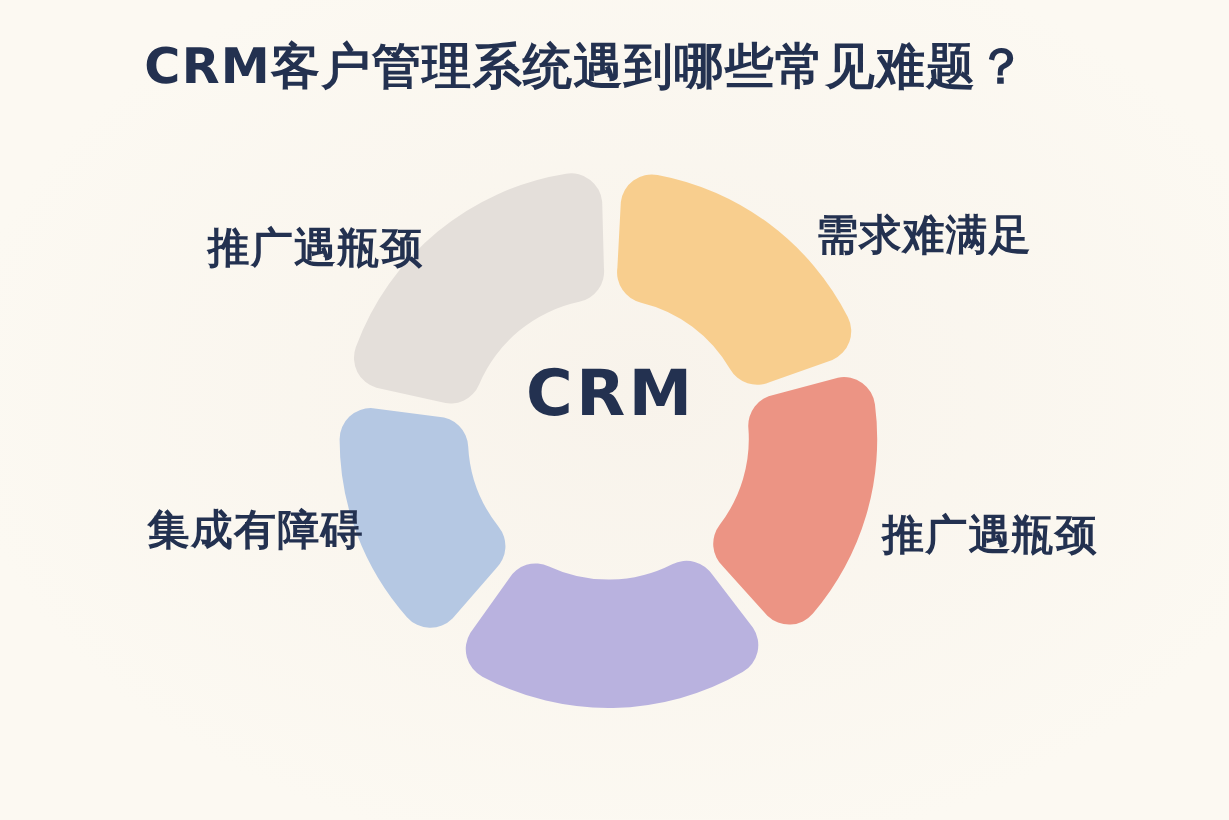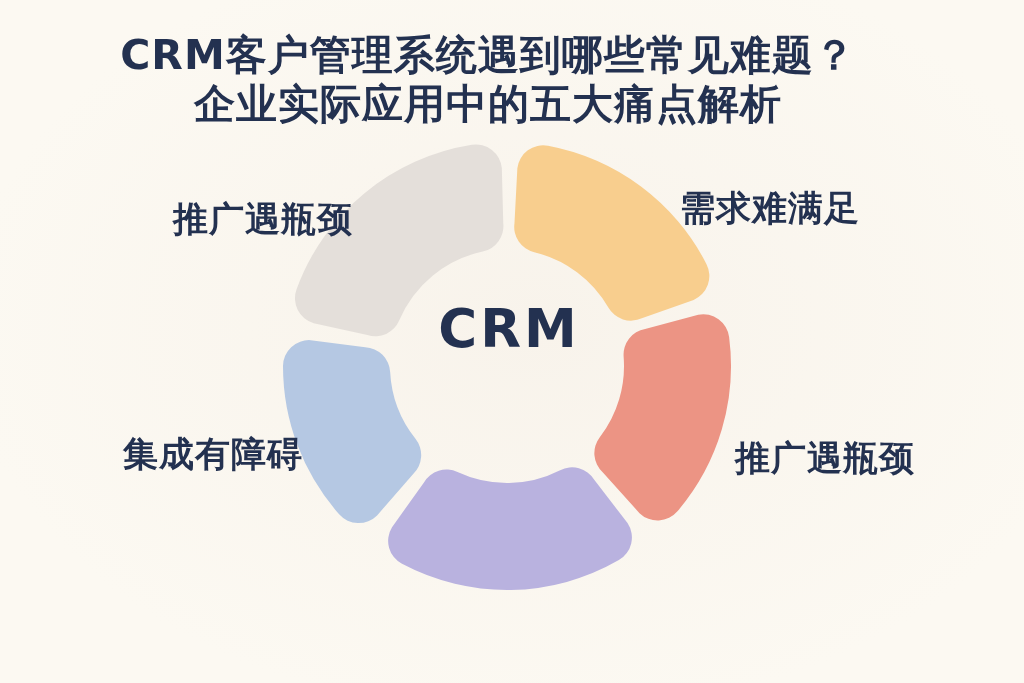--- a/index.html
+++ b/index.html
@@ -68,36 +68,34 @@
     white-space: nowrap;
   }
   .seg-label {
     position: absolute;
     transform: translate(-50%, -50%);
     font-size: 35px;
     font-weight: 800;
     letter-spacing: 1px;
     color: #233150;
     white-space: nowrap;
-    margin-top: 12px;
   }
   .seg-label.pos-top-left   { left: 263px; top: 207px; }
   .seg-label.pos-top-right  { left: 770px; top: 196px; }
   .seg-label.pos-left       { left: 213px; top: 442px; }
   .seg-label.pos-right      { left: 825px; top: 446px; }
   .seg-label.pos-bottom     { left: 506px; top: 620px; }
 </style>
 </head>
 <body>
 
 <div class="stage">
 
   <div class="title-block">
     <div>CRM客户管理系统遇到哪些常见难题？</div>
-    <div>企业实际应用中的五大痛点解析</div>
   </div>
 
   <div class="donut-wrap">
     <svg id="donut-svg" width="1024" height="683" viewBox="0 0 1024 683">
         <path d="M 548.00 145.78 A 224 224 0 0 1 706.50 264.15 A 26 26 0 0 1 693.64 299.91 L 641.80 318.27 A 26 26 0 0 1 608.35 307.54 A 117 117 0 0 0 534.26 252.22 A 26 26 0 0 1 514.48 223.20 L 517.36 168.27 A 26 26 0 0 1 548.00 145.78 Z" fill="#F8CE8E"></path>
         <path d="M 729.11 336.94 A 224 224 0 0 1 677.45 511.34 A 26 26 0 0 1 639.49 513.14 L 602.69 472.27 A 26 26 0 0 1 599.79 437.26 A 117 117 0 0 0 623.64 356.77 A 26 26 0 0 1 645.13 328.99 L 698.25 314.75 A 26 26 0 0 1 729.11 336.94 Z" fill="#EC9484"></path>
         <path d="M 618.85 560.08 A 224 224 0 0 1 402.00 563.86 A 26 26 0 0 1 392.02 527.19 L 423.96 482.42 A 26 26 0 0 1 457.51 472.02 A 117 117 0 0 0 560.16 470.23 A 26 26 0 0 1 594.05 479.45 L 627.53 523.08 A 26 26 0 0 1 618.85 560.08 Z" fill="#B9B2DF"></path>
         <path d="M 339.12 514.29 A 224 224 0 0 1 283.00 366.18 A 26 26 0 0 1 310.69 340.16 L 365.22 347.33 A 26 26 0 0 1 390.16 372.07 A 117 117 0 0 0 415.47 438.87 A 26 26 0 0 1 413.18 473.92 L 377.10 515.43 A 26 26 0 0 1 339.12 514.29 Z" fill="#B5C8E3"></path>
         <path d="M 296.57 289.22 A 224 224 0 0 1 471.78 144.79 A 26 26 0 0 1 501.82 168.07 L 503.26 223.05 A 26 26 0 0 1 482.72 251.55 A 117 117 0 0 0 399.28 320.33 A 26 26 0 0 1 367.39 335.05 L 313.69 323.14 A 26 26 0 0 1 296.57 289.22 Z" fill="#E4DFDA"></path>
       </svg>

